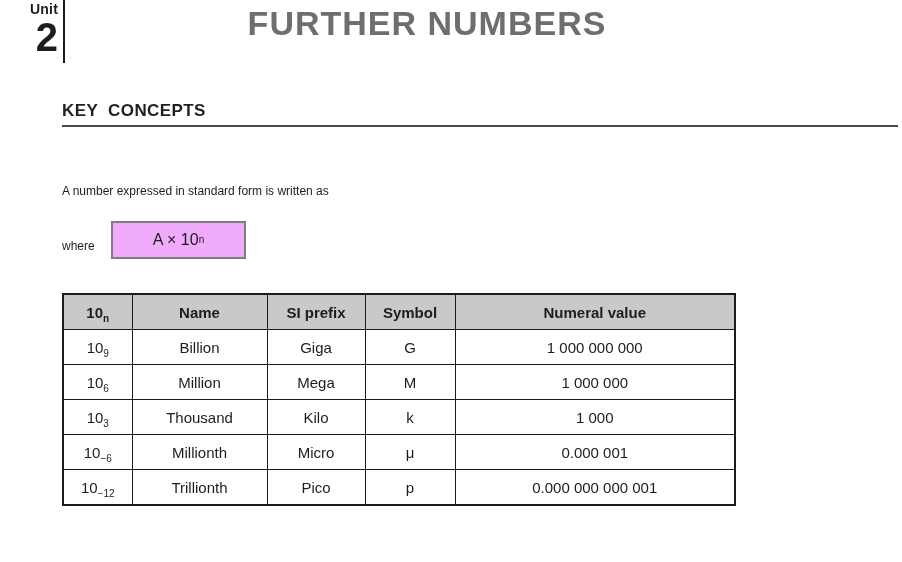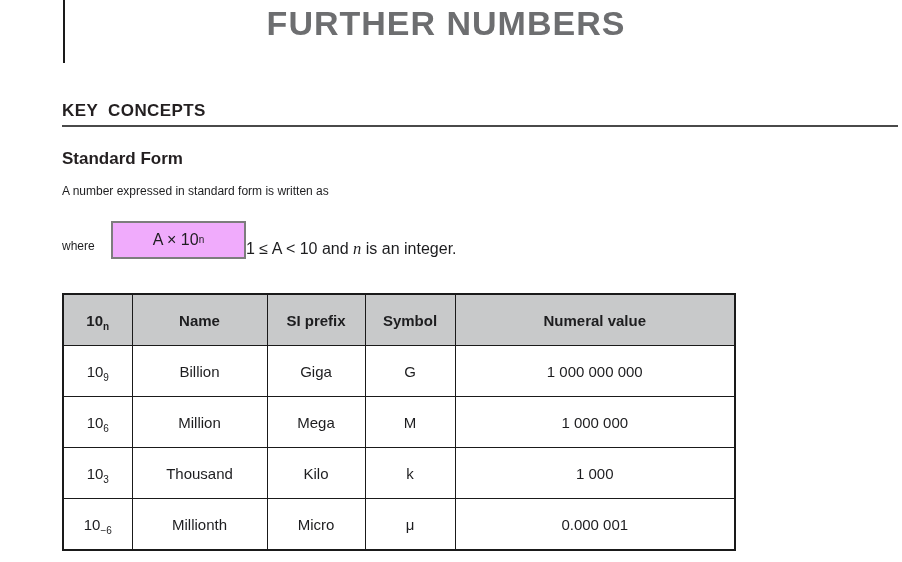--- a/index.html
+++ b/index.html
@@ -7,21 +7,21 @@
     position:relative;width:902px;height:562px;background:#ffffff;overflow:hidden;
     font-family:"Liberation Sans",sans-serif;color:#1d1d1f;
   }
   
   .unit-block{position:absolute;left:0;top:2px;width:58px;text-align:right;line-height:1;}
   .unit-label{font-size:14px;font-weight:bold;letter-spacing:.2px;}
   .unit-number{font-size:40px;font-weight:bold;margin-top:1px;}
   .unit-divider{position:absolute;left:63px;top:0;width:2px;height:63px;background:#1a1a1a;}
   .page-title{
     position:absolute;left:0;top:4px;width:854px;margin:0;text-align:center;
-    font-size:34px;font-weight:bold;color:#6d6e70;letter-spacing:1px;padding-left:19px;
+    font-size:34px;font-weight:bold;color:#6d6e70;letter-spacing:1px;
   }
   
   .key-concepts{
     position:absolute;left:62px;top:101px;margin:0;
     font-size:17px;font-weight:bold;white-space:pre;letter-spacing:.4px;color:#231f20;
   }
   .section-rule{position:absolute;left:62px;top:125px;width:836px;height:2px;background:#4a4a4a;}
   .subheading{position:absolute;left:62px;top:149px;margin:0;font-size:17px;font-weight:bold;color:#231f20;}
   .intro-text{position:absolute;left:62px;top:184px;margin:0;font-size:12px;}
   
@@ -34,50 +34,52 @@
   .condition-text{position:absolute;left:246px;top:239px;font-size:16px;}
   .condition-text i{font-family:"Liberation Serif",serif;font-size:16.5px;}
   sub{font-size:10px;line-height:0;}
   
   .si-table{
     position:absolute;left:62px;top:293px;border-collapse:collapse;table-layout:fixed;
     font-size:15px;color:#1d1d1f;
   }
   .si-table th,.si-table td{
     border:1px solid #1a1a1a;text-align:center;vertical-align:middle;
-    height:26px;padding:12px 4px;overflow:hidden;white-space:nowrap;margin-left:48px;
+    height:26px;padding:4px 4px;overflow:hidden;white-space:nowrap;margin-left:48px;
   }
   .si-table th{background:#c8c9ca;font-weight:bold;}
   .si-table{border:2px solid #1a1a1a;}
   .col-power{width:69px;}
   .col-name{width:135px;}
   .col-prefix{width:98px;}
   .col-symbol{width:90px;}
   .col-value{width:280px;}
 </style>
 </head>
 <body>
 
 <div class="page">
 
+  <div class="unit-block">
+    <div class="unit-label">Unit</div>
+    <div class="unit-number">2</div>
+  </div>
   <div class="unit-divider"></div>
   <h1 class="page-title">FURTHER NUMBERS</h1>
 
   <h2 class="key-concepts">KEY  CONCEPTS</h2>
   <div class="section-rule"></div>
 
-  <h3 class="subheading">Standard Form</h3>
   <p class="intro-text">A number expressed in standard form is written as</p>
 
   <span class="where-label">where</span>
   <span class="formula-box">
       <span>A × 10</span>
       <sub>n</sub>
     </span>
-  <span class="condition-text"><span>1 ≤ A &lt; 10 and </span><i>n</i><span> is an integer.</span></span>
 
   <table class="si-table">
     <colgroup>
       <col class="col-power">
         <col class="col-name">
         <col class="col-prefix">
         <col class="col-symbol">
         <col class="col-value">
     </colgroup>
     <thead>
@@ -111,16 +113,23 @@
           <td>k</td>
           <td>1 000</td>
         </tr>
         <tr>
           <td><span>10</span><sub>−6</sub></td>
           <td>Millionth</td>
           <td>Micro</td>
           <td>μ</td>
           <td>0.000 001</td>
         </tr>
+        <tr>
+          <td><span>10</span><sub>−12</sub></td>
+          <td>Trillionth</td>
+          <td>Pico</td>
+          <td>p</td>
+          <td>0.000 000 000 001</td>
+        </tr>
       </tbody>
   </table>
 
 </div>
 
 </body></html>

